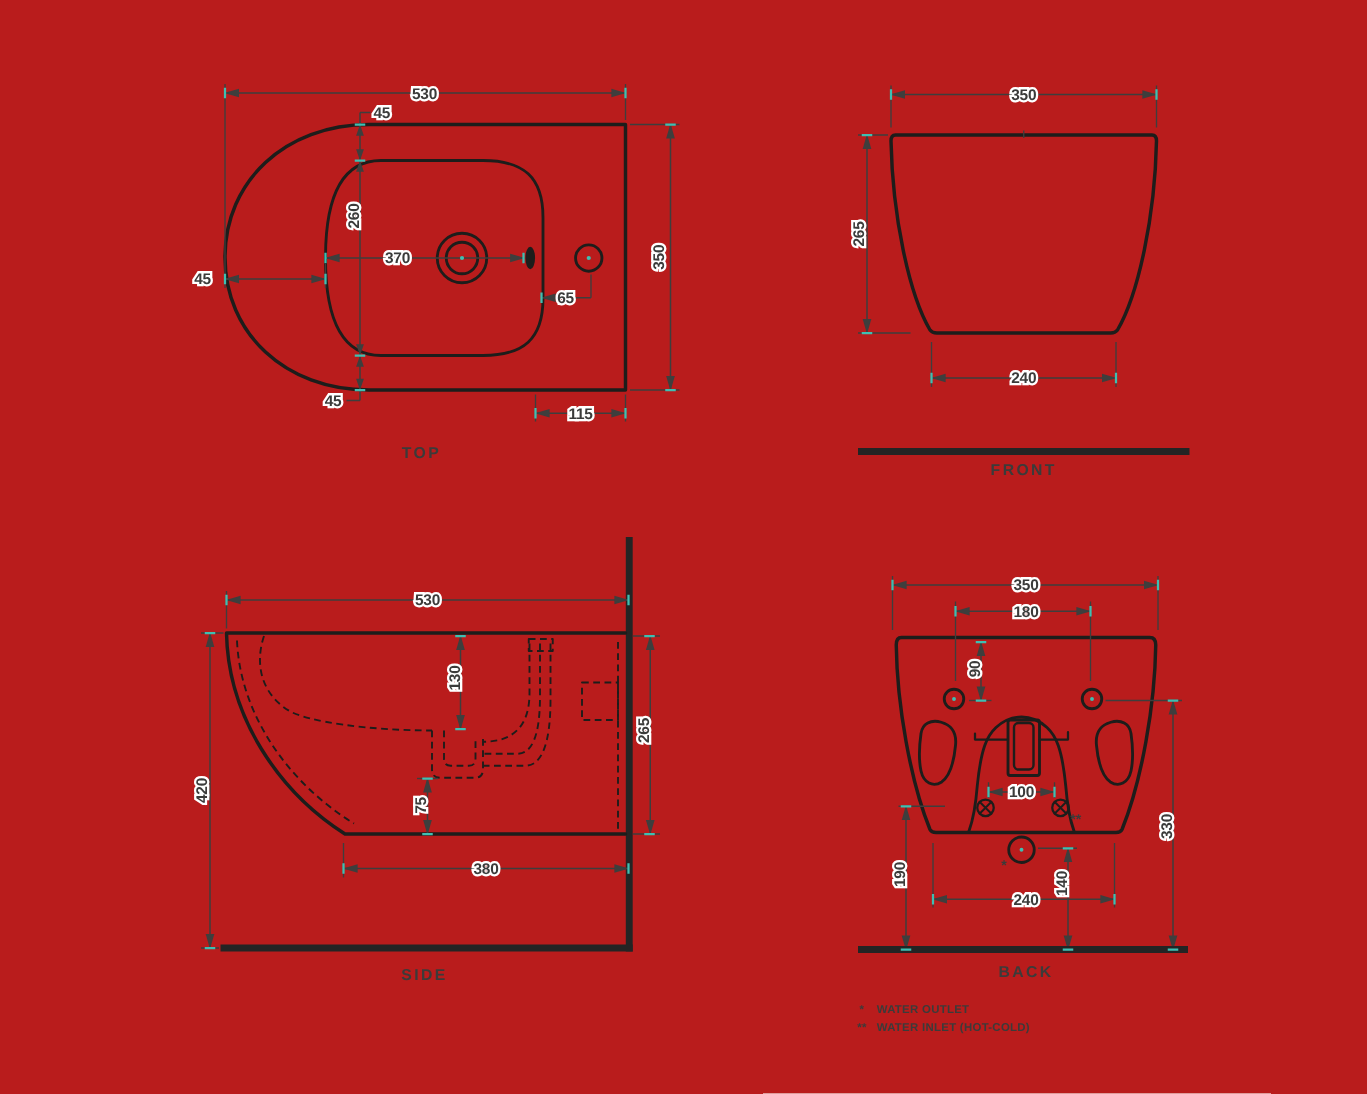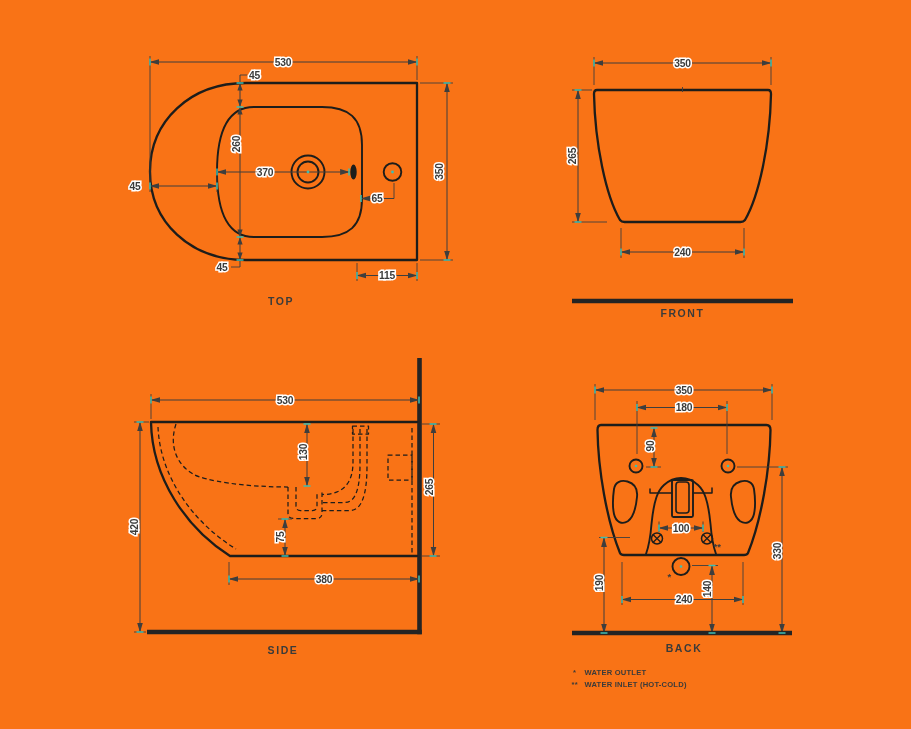--- a/index.html
+++ b/index.html
@@ -1,19 +1,19 @@
 <!DOCTYPE html>
 <html style="--line: #1d1d1b; --dim: #3e3e3d; --text: #3b3b3a; --tick: #3fbfb2; --wall: #242424;"><head>
 <meta charset="utf-8">
 <style>
   :root{
     --line:#1d1d1b; --dim:#3e3e3d; --text:#3b3b3a; --tick:#3fbfb2; --wall:#242424;
   }
   html,body{margin:0;padding:0;background:#ffffff;}
-  .sheet{position:relative;width:911px;height:729px;background:#f97316;overflow:hidden;}
+  .sheet{position:relative;width:911px;height:729px;background:#b91c1c;overflow:hidden;}
   svg{position:absolute;left:0;top:0;}
   .ol{fill:none;stroke:var(--line);stroke-width:2.3;stroke-linejoin:round;stroke-linecap:round;}
   .ol2{fill:none;stroke:var(--line);stroke-width:1.9;stroke-linejoin:round;stroke-linecap:round;}
   .dash{fill:none;stroke:var(--line);stroke-width:1.25;stroke-dasharray:4.5 3;stroke-linejoin:round;}
   .dim{fill:none;stroke:var(--dim);stroke-width:1;}
   .ext{fill:none;stroke:var(--dim);stroke-width:0.9;}
   .thk{stroke:var(--wall);stroke-width:4.6;fill:none;}
   .tick{stroke:var(--tick);stroke-width:1.5;fill:none;}
   .arr{fill:var(--dim);stroke:none;}
   text{font-family:"Liberation Sans","DejaVu Sans",sans-serif;}

